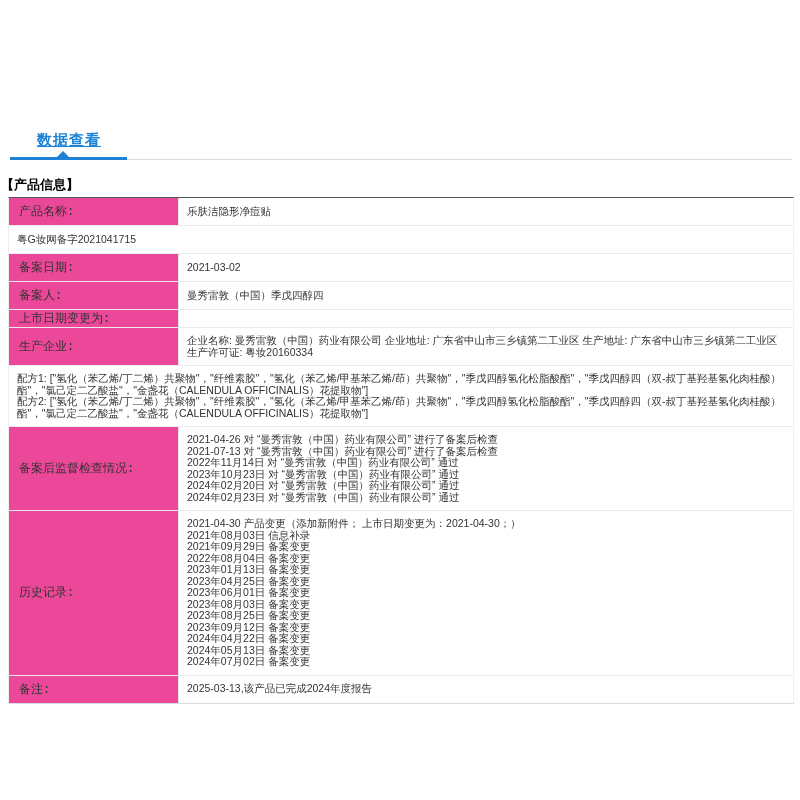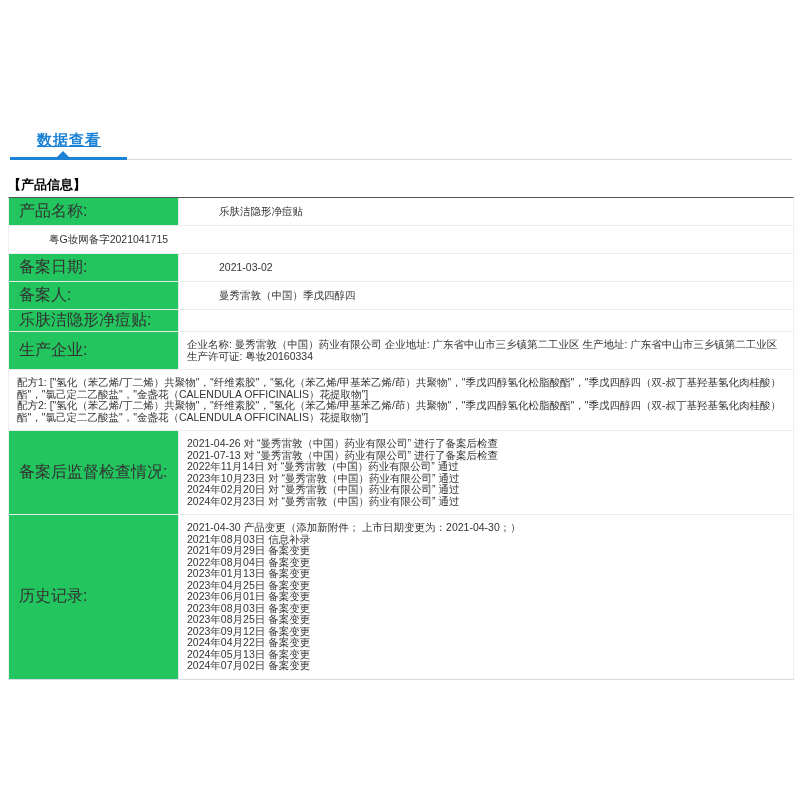--- a/index.html
+++ b/index.html
@@ -9,34 +9,34 @@
   
   .tabbar{position:absolute;left:0;top:0;width:800px;height:162px;}
   .tab-label{position:absolute;left:37px;top:131px;font-size:15px;font-weight:bold;color:#1b82d6;
     letter-spacing:1px;cursor:pointer;text-decoration:underline;}
   .tab-sepline{position:absolute;left:10px;top:159px;width:782px;height:1px;background:#d9d9d9;}
   .tab-underline{position:absolute;left:10px;top:157px;width:117px;height:3px;background:#1b82d6;}
   .tab-pointer{position:absolute;left:57px;top:151px;width:0;height:0;
     border-left:6px solid transparent;border-right:6px solid transparent;border-bottom:6px solid #1b82d6;}
 
   
-  .section-title{position:absolute;left:8px;top:176px;font-size:13px;font-weight:bold;color:#000000;}
+  .section-title{position:absolute;left:1px;top:176px;font-size:13px;font-weight:bold;color:#000000;}
 
   
   .info-table{position:absolute;left:8px;top:197px;width:784px;
     border-top:1px solid #555555;border-bottom:1px solid #d4dde3;
     border-left:1px solid #f0f0f0;border-right:1px solid #f0f0f0;}
   .row{display:flex;border-bottom:1px solid #ebebeb;background:#ffffff;}
   .row:last-child{border-bottom:none;}
-  .cell-label{width:170px;min-width:170px;background:#22c55e;border-right:1px solid #e4e4e4;
+  .cell-label{width:170px;min-width:170px;background:#ec4899;border-right:1px solid #e4e4e4;
     display:flex;align-items:center;padding-left:10px;box-sizing:border-box;
-    font-size:16px;color:#333333;}
+    font-size:12px;color:#333333;font-family:Liberation Mono, monospace;}
   .cell-value{flex:1;padding:7px 10px 7px 8px;font-size:10.5px;line-height:11.5px;color:#333333;
     white-space:pre-line;word-break:break-all;}
-  .row.single .cell-value{display:flex;align-items:center;min-height:27px;box-sizing:border-box;padding-top:0;padding-bottom:0;margin-left:32px;}
+  .row.single .cell-value{display:flex;align-items:center;min-height:27px;box-sizing:border-box;padding-top:0;padding-bottom:0;}
 </style>
 </head>
 <body>
 
 <div class="page">
 
   <div class="tabbar">
     <div class="tab-label">数据查看</div>
     <div class="tab-sepline"></div>
     <div class="tab-underline"></div>
@@ -55,21 +55,21 @@
       </div>
       <div class="row single">
         <div class="cell-label">备案日期:</div>
         <div class="cell-value">2021-03-02</div>
       </div>
       <div class="row single">
         <div class="cell-label">备案人:</div>
         <div class="cell-value">曼秀雷敦（中国）季戊四醇四</div>
       </div>
       <div class="row single">
-        <div class="cell-label">乐肤洁隐形净痘贴:</div>
+        <div class="cell-label">上市日期变更为:</div>
       </div>
       <div class="row">
         <div class="cell-label">生产企业:</div>
         <div class="cell-value">企业名称: 曼秀雷敦（中国）药业有限公司 企业地址: 广东省中山市三乡镇第二工业区 生产地址: 广东省中山市三乡镇第二工业区 生产许可证: 粤妆20160334</div>
       </div>
       <div class="row">
         <div class="cell-value">配方1: ["氢化（苯乙烯/丁二烯）共聚物"，"纤维素胶"，"氢化（苯乙烯/甲基苯乙烯/茚）共聚物"，"季戊四醇氢化松脂酸酯"，"季戊四醇四（双-叔丁基羟基氢化肉桂酸）酯"，"氯己定二乙酸盐"，"金盏花（CALENDULA OFFICINALIS）花提取物"]
 配方2: ["氢化（苯乙烯/丁二烯）共聚物"，"纤维素胶"，"氢化（苯乙烯/甲基苯乙烯/茚）共聚物"，"季戊四醇氢化松脂酸酯"，"季戊四醇四（双-叔丁基羟基氢化肉桂酸）酯"，"氯己定二乙酸盐"，"金盏花（CALENDULA OFFICINALIS）花提取物"]</div>
       </div>
       <div class="row">
@@ -90,15 +90,19 @@
 2023年01月13日 备案变更
 2023年04月25日 备案变更
 2023年06月01日 备案变更
 2023年08月03日 备案变更
 2023年08月25日 备案变更
 2023年09月12日 备案变更
 2024年04月22日 备案变更
 2024年05月13日 备案变更
 2024年07月02日 备案变更</div>
       </div>
+      <div class="row single">
+        <div class="cell-label">备注:</div>
+        <div class="cell-value">2025-03-13,该产品已完成2024年度报告</div>
+      </div>
     </div>
 
 </div>
 
 </body></html>

